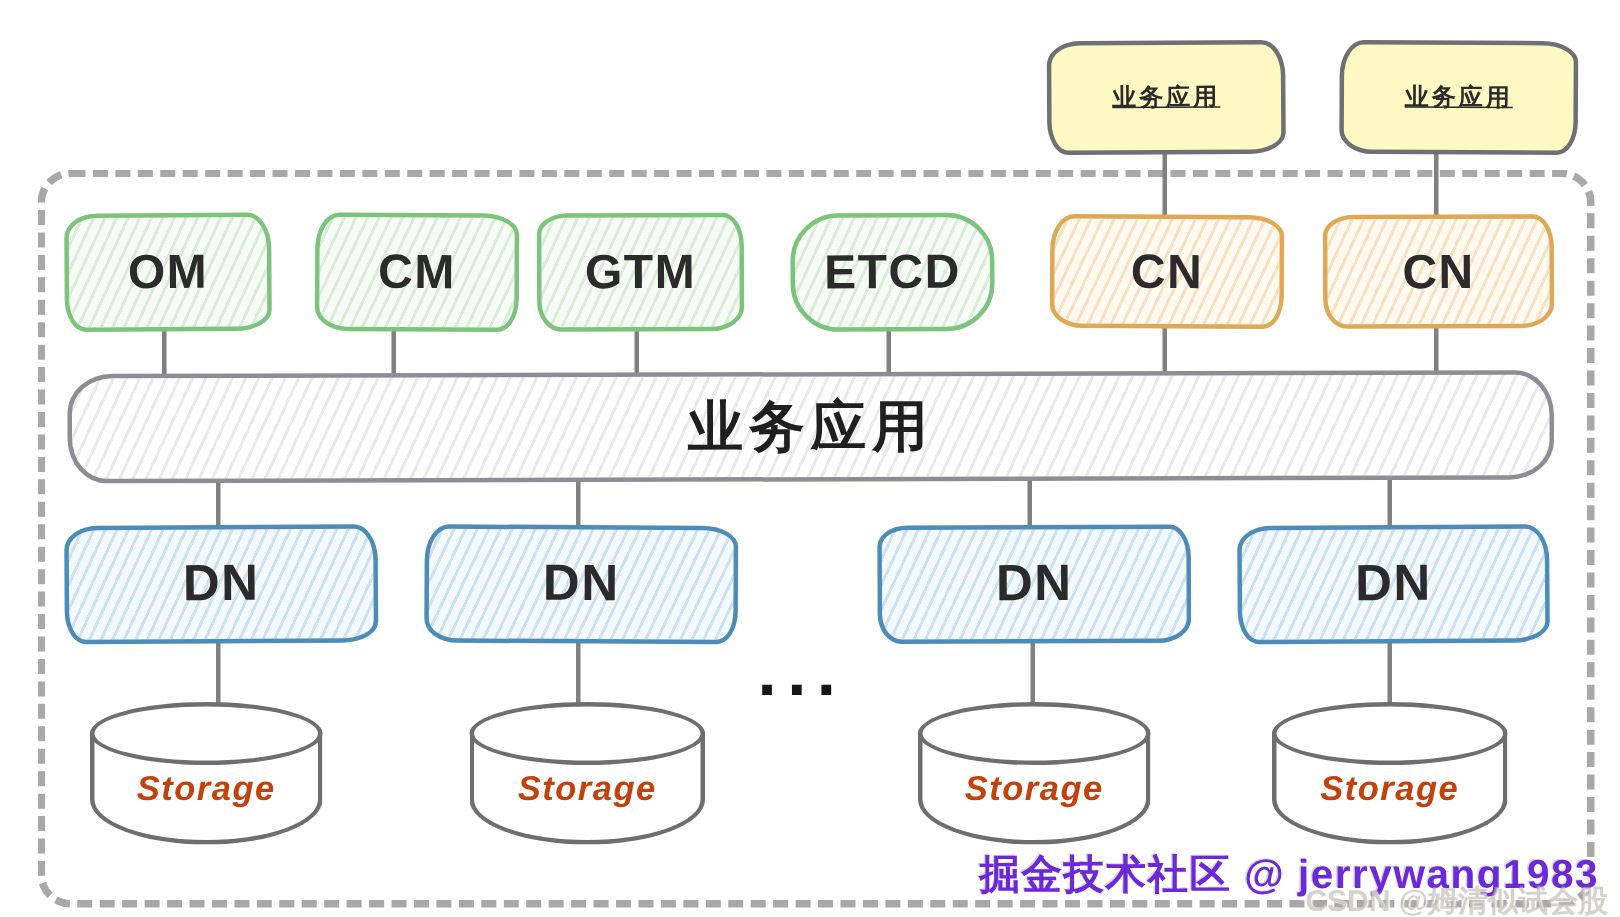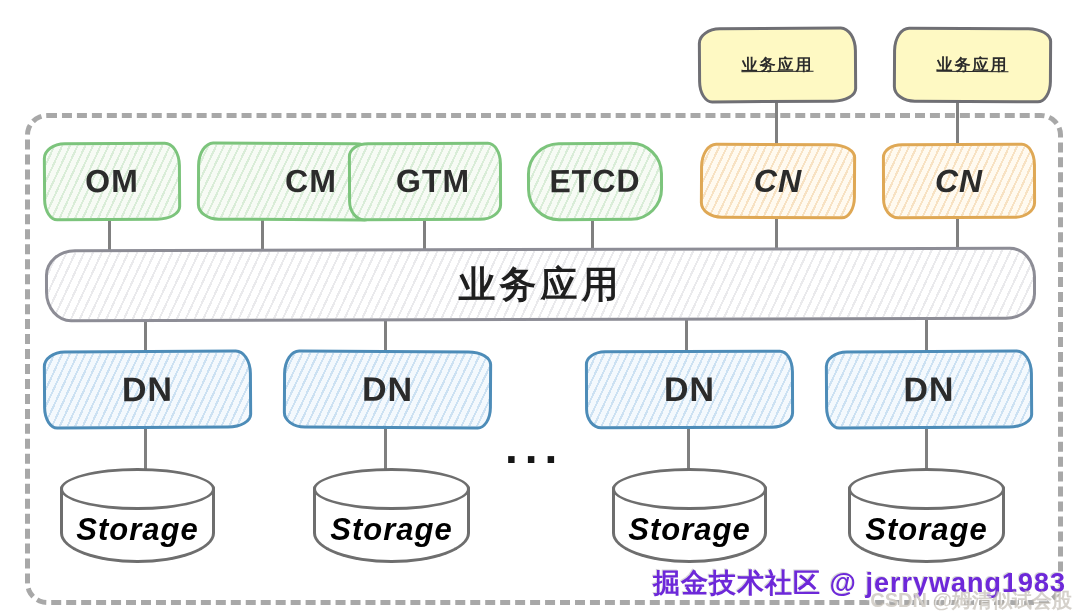--- a/index.html
+++ b/index.html
@@ -25,21 +25,20 @@
   .sk3{border-radius:20px 14px 22px 16px / 14px 22px 16px 20px;transform:rotate(-0.2deg);}
   .green{
     border:3.5px solid #7cc47c;
     background:#f7fbf5 repeating-linear-gradient(115deg, rgba(140,200,140,0.28) 0 2px, transparent 2px 7px);
     font-size:32px;
   }
   .orange{
     border:3.5px solid #dfa855;
     background:#fffaf0 repeating-linear-gradient(115deg, rgba(230,170,90,0.30) 0 2px, transparent 2px 7px);
     font-size:32px;
-    font-style:italic;
   }
   .blue{
     border:3.5px solid #4d8cb8;
     background:#f4f9fd repeating-linear-gradient(115deg, rgba(120,175,220,0.32) 0 2px, transparent 2px 7px);
     font-size:34px;
   }
   .appbox{
     border:3.5px solid #6f6f74;background:#fef9c3;font-size:16px;letter-spacing:2px;text-decoration:underline;
   }
   
@@ -54,21 +53,21 @@
   
   .conn{position:absolute;width:3px;background:#808080;z-index:2;border-radius:2px;}
   
   .storage{position:absolute;height:95px;z-index:3;}
   .cyl-top{position:absolute;left:0;right:0;top:0;height:36px;
     border:3.5px solid #6e6e6e;border-radius:50%;background:#fff;z-index:2;}
   .cyl-body{position:absolute;left:0;right:0;top:17px;bottom:0;
     border:3.5px solid #6e6e6e;border-top:none;background:#fff;
     border-radius:4px 4px 50% 50% / 4px 4px 30px 30px;z-index:1;}
   .cyl-label{position:absolute;left:0;right:0;top:44px;text-align:center;z-index:3;
-    font-size:31px;font-weight:700;font-style:italic;letter-spacing:1px;color:#000000;}
+    font-size:23px;font-weight:700;font-style:italic;letter-spacing:1px;color:#c2410c;}
   
   .dots{position:absolute;left:505px;top:420px;z-index:3;
     font-size:46px;font-weight:900;letter-spacing:7px;color:#161616;}
   
   .wm1{position:absolute;right:14px;top:565px;z-index:5;
     font-size:27px;font-weight:700;letter-spacing:1px;color:#6d28d9;
     text-shadow:2px 2px 2px rgba(255,255,255,0.95), -1px -1px 0 rgba(140,140,140,0.35);}
   .wm2{position:absolute;right:8px;top:587px;z-index:5;
     font-size:20px;font-weight:700;color:rgba(178,172,160,0.55);
     text-shadow:1px 1px 1px rgba(255,255,255,0.9);}
@@ -98,24 +97,24 @@
 <div class="node appbox sk1" style="left:698px;top:27px;width:153px;height:70px;">
   <span>业务应用</span>
 </div>
 <div class="node appbox sk2" style="left:893px;top:27px;width:153px;height:70px;">
   <span>业务应用</span>
 </div>
 
 <div class="node green sk1" style="left:43px;top:142px;width:132px;height:73px;text-align:right;">
   <span>OM</span>
 </div>
-<div class="node green sk2" style="left:197px;top:142px;width:130px;height:73px;padding-left:46px;">
+<div class="node green sk2" style="left:210px;top:142px;width:130px;height:73px;">
   <span>CM</span>
 </div>
-<div class="node green sk3" style="left:348px;top:142px;width:132px;height:73px;padding-left:16px;">
+<div class="node green sk3" style="left:358px;top:142px;width:132px;height:73px;">
   <span>GTM</span>
 </div>
 <div class="node green sk1" style="left:527px;top:142px;width:130px;height:73px;border-radius:32px;">
   <span>ETCD</span>
 </div>
 
 <div class="node orange sk2" style="left:700px;top:143px;width:150px;height:70px;">
   <span>CN</span>
 </div>
 <div class="node orange sk3" style="left:882px;top:143px;width:148px;height:70px;">

